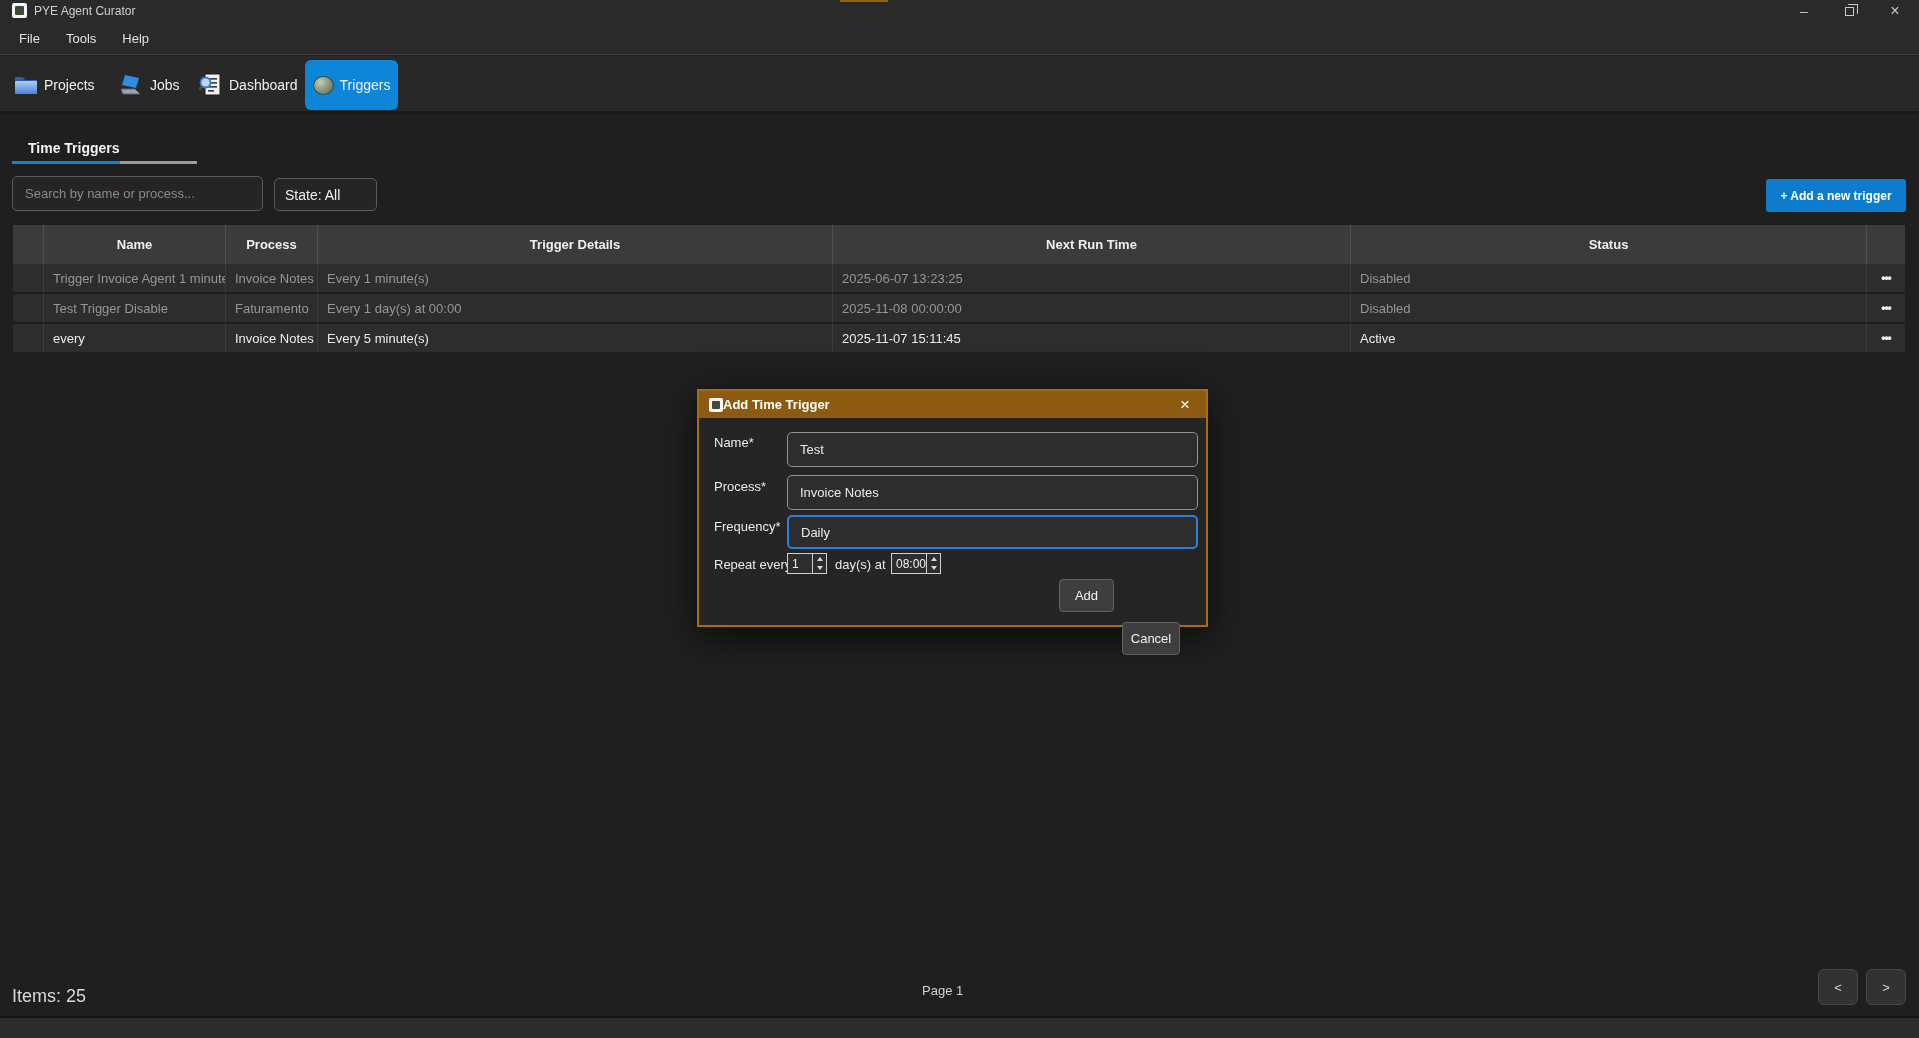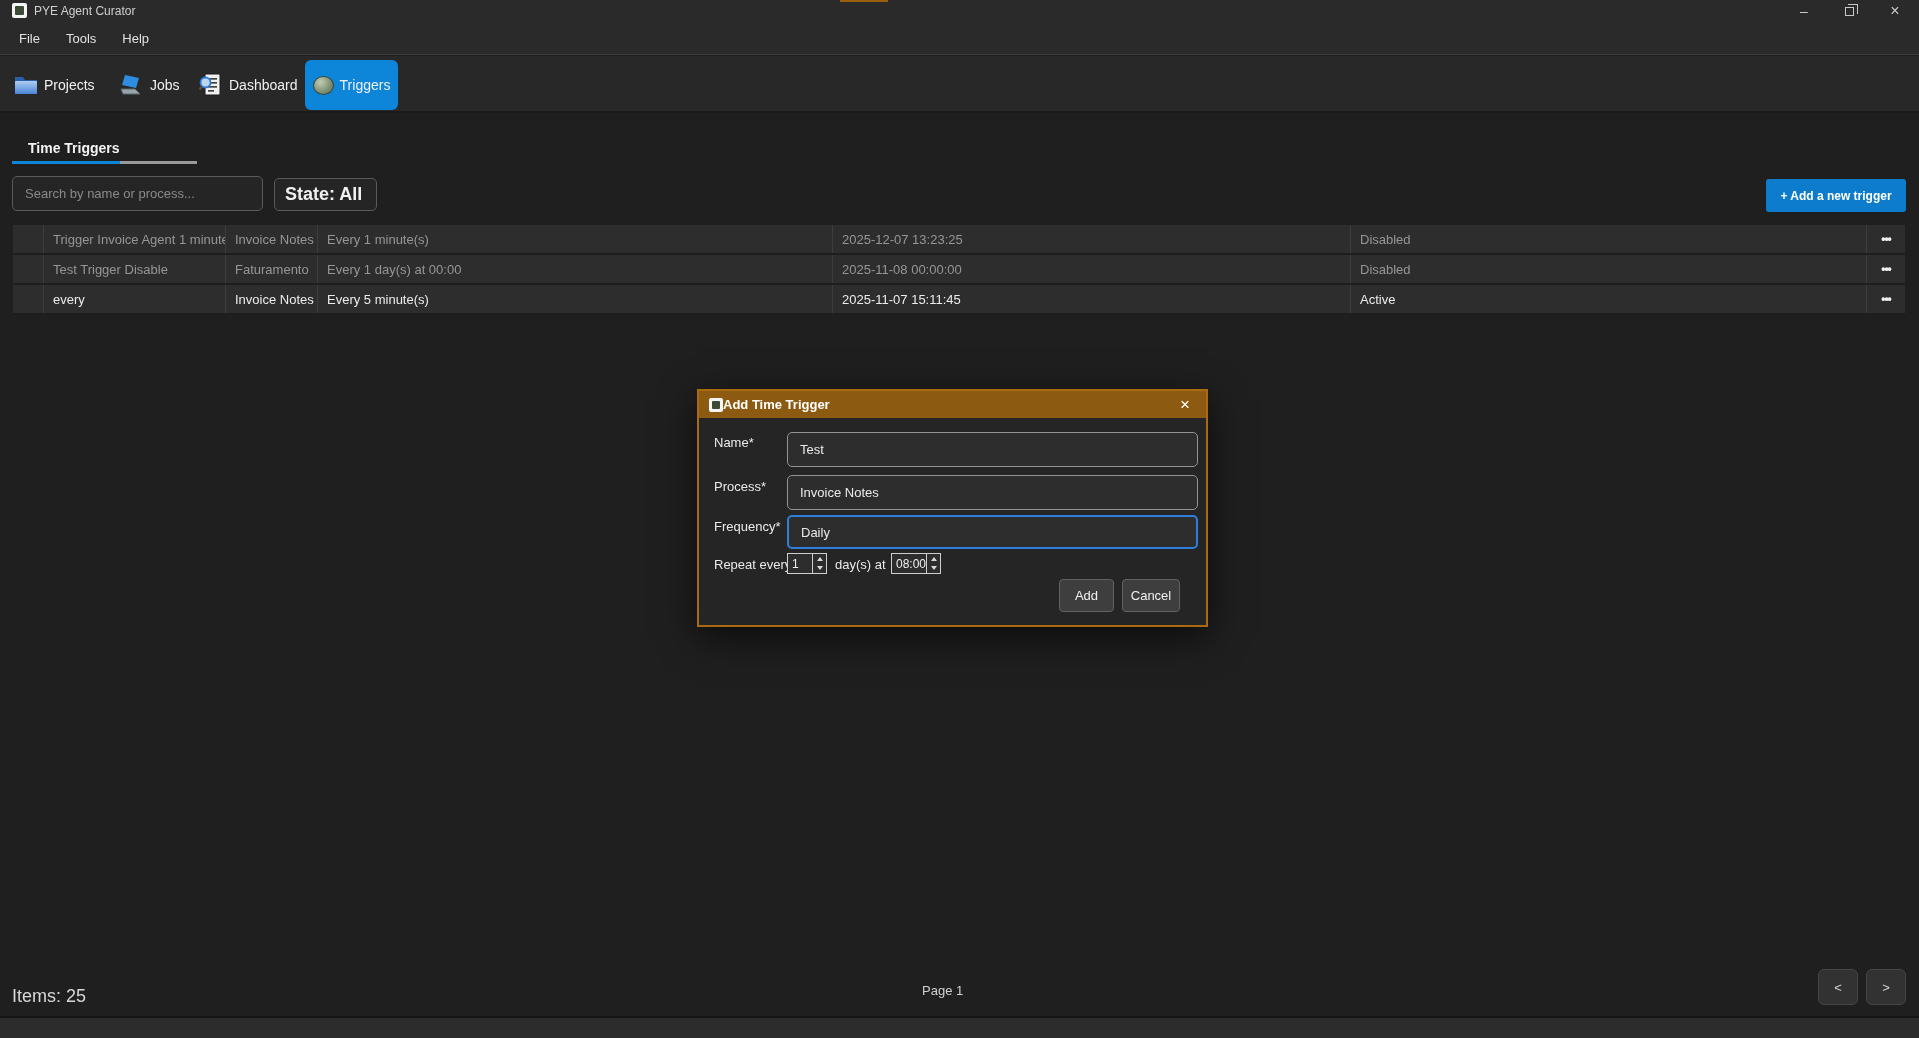--- a/index.html
+++ b/index.html
@@ -30,21 +30,21 @@
   .tab-triggers { left:305px; top:4px; width:93px; height:50px; background:#0d86da; border-radius:6px; justify-content:center; }
   .sphere { width:21px; height:19px; border-radius:50%; background:radial-gradient(circle at 35% 30%, #c2cdb6, #8e9e82 45%, #5a6950 95%); border:1px solid #3c4636; }
 
   
   .section-title { position:absolute; left:28px; top:140px; font-size:14px; font-weight:bold; color:#f4f4f4; }
   .section-underline { position:absolute; left:12px; top:161px; width:185px; height:3px; background:#9b9b9b; }
   .section-underline .blue { position:absolute; left:0; top:0; width:108px; height:3px; background:#0d86da; }
 
   .search-input { position:absolute; left:12px; top:176px; width:251px; height:35px; background:#252525; border:1px solid #5a5a5a; border-radius:5px; color:#e6e6e6; font-size:13px; padding:0 12px; font-family:"Liberation Sans",sans-serif; }
   .search-input::placeholder { color:#8a8a8a; }
-  .state-select { position:absolute; left:274px; top:178px; width:103px; height:33px; background:#252525; border:1px solid #5a5a5a; border-radius:5px; display:flex; align-items:center; padding-left:10px; font-size:18px; color:#f0f0f0; cursor:pointer;font-weight:bold; }
+  .state-select { position:absolute; left:274px; top:178px; width:103px; height:33px; background:#252525; border:1px solid #5a5a5a; border-radius:5px; display:flex; align-items:center; padding-left:10px; font-size:14px; color:#f0f0f0; cursor:pointer; }
   .add-btn { position:absolute; left:1766px; top:179px; width:140px; height:33px; background:#0e7ccc; border:none; border-radius:3px; color:#fff; font-size:12px; font-weight:bold; cursor:pointer; font-family:"Liberation Sans",sans-serif; }
 
   
   .grid { position:absolute; left:13px; top:225px; width:1892px; }
   .g-row { display:flex; width:100%; }
   .g-head { height:39px; background:#3b3b3b; }
   .g-head .g-cell { border-right:1px solid #4f4f4f; display:flex; align-items:center; justify-content:center; font-weight:bold; font-size:13px; color:#efefef; }
   .g-head .g-cell:last-child { border-right:none; }
   .g-body-row { height:30px; background:#2d2d2d; border-bottom:2px solid #1e1e1e; cursor:default; }
   .g-body-row .g-cell { border-right:1px solid #3d3d3d; display:flex; align-items:center; font-size:13px; padding-left:9px; overflow:hidden; white-space:nowrap; }
@@ -72,21 +72,21 @@
   .m-input.focused { border:2px solid #2e7fd9; height:34px; }
   .spinbox { position:absolute; height:21px; background:#2d2d2d; border:1px solid #cfcfcf; display:flex; }
   .spin-val { flex:1; display:flex; align-items:center; padding-left:4px; font-size:12px; color:#f0f0f0; }
   .spin-arrows { width:14px; border-left:1px solid #cfcfcf; display:flex; flex-direction:column; }
   .spin-arrows div { flex:1; display:flex; align-items:center; justify-content:center; cursor:pointer; }
   .tri-up { width:0; height:0; border-left:3px solid transparent; border-right:3px solid transparent; border-bottom:4px solid #d8d8d8; }
   .tri-down { width:0; height:0; border-left:3px solid transparent; border-right:3px solid transparent; border-top:4px solid #d8d8d8; }
   .m-inline { position:absolute; font-size:13px; color:#eaeaea; }
   .m-btn { position:absolute; top:188px; height:33px; background:#3e3e3e; border:1px solid #616161; border-radius:4px; color:#f0f0f0; font-size:13px; cursor:pointer; font-family:"Liberation Sans",sans-serif; }
   .m-btn-add { left:360px; width:55px; }
-  .m-btn-cancel { left:423px; width:58px; }
+  .m-btn-cancel { left:423px; width:58px;margin-top:43px; }
 
   
   .items-count { position:absolute; left:12px; top:986px; font-size:18px; color:#d8d8d8; }
   .page-label { position:absolute; left:922px; top:983px; font-size:13px; color:#d0d0d0; }
   .pg-btn { position:absolute; top:969px; width:40px; height:36px; background:#323232; border:1px solid #464646; border-radius:6px; color:#cfd6dc; font-size:13px; display:flex; align-items:center; justify-content:center; cursor:pointer; }
   .pg-prev { left:1818px; }
   .pg-next { left:1866px; }
   .bottom-strip { position:absolute; left:0; top:1016px; width:1919px; height:22px; background:#2c2c2c; border-top:2px solid #141414; }
 </style>
 </head>
@@ -154,27 +154,36 @@
 <div class="section-title">Time Triggers</div>
 <div class="section-underline">
     <div class="blue"></div>
   </div>
 
 <input class="search-input" type="text" placeholder="Search by name or process..." style="">
 <div class="state-select">State: All</div>
 <button class="add-btn">+ Add a new trigger</button>
 
 <div class="grid">
+  <div class="g-row g-head">
+    <div class="g-cell col-sel"></div>
+    <div class="g-cell col-name">Name</div>
+    <div class="g-cell col-process">Process</div>
+    <div class="g-cell col-details">Trigger Details</div>
+    <div class="g-cell col-next">Next Run Time</div>
+    <div class="g-cell col-status">Status</div>
+    <div class="g-cell col-actions"></div>
+  </div>
 
   <div class="g-row g-body-row dimmed">
     <div class="g-cell col-sel"></div>
     <div class="g-cell col-name">Trigger Invoice Agent 1 minute</div>
     <div class="g-cell col-process">Invoice Notes</div>
     <div class="g-cell col-details">Every 1 minute(s)</div>
-    <div class="g-cell col-next">2025-12-07 13:23:25</div>
+    <div class="g-cell col-next">2025-06-07 13:23:25</div>
     <div class="g-cell col-status">Disabled</div>
     <div class="g-cell col-actions">
         <span class="ellipsis-btn">•••</span>
       </div>
   </div>
 
   <div class="g-row g-body-row dimmed">
     <div class="g-cell col-sel"></div>
     <div class="g-cell col-name">Test Trigger Disable</div>
     <div class="g-cell col-process">Faturamento</div>

